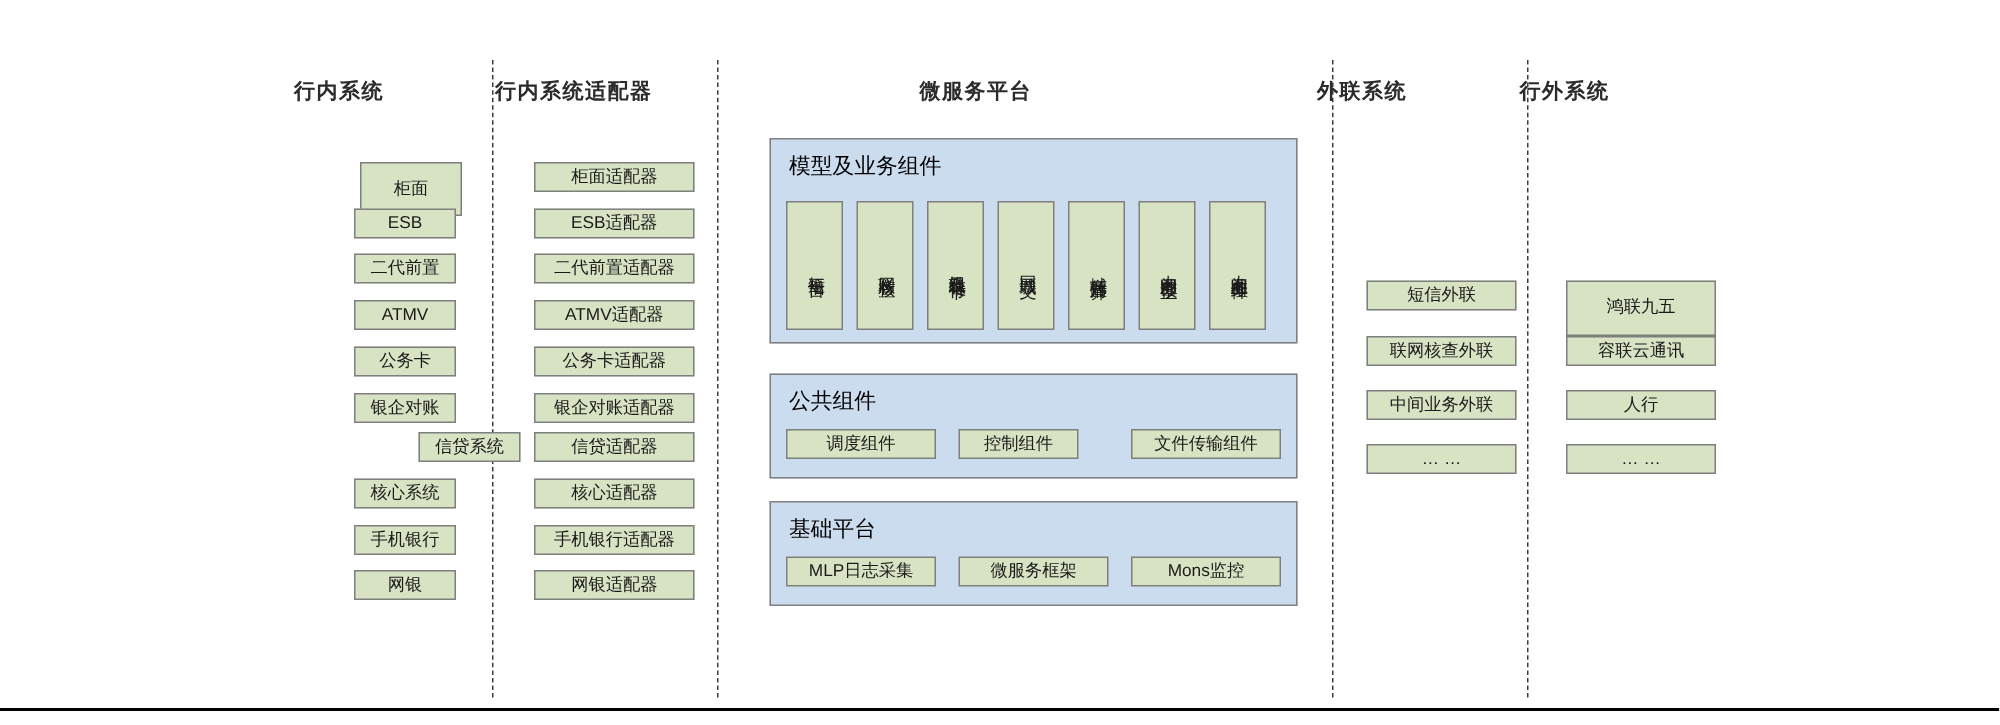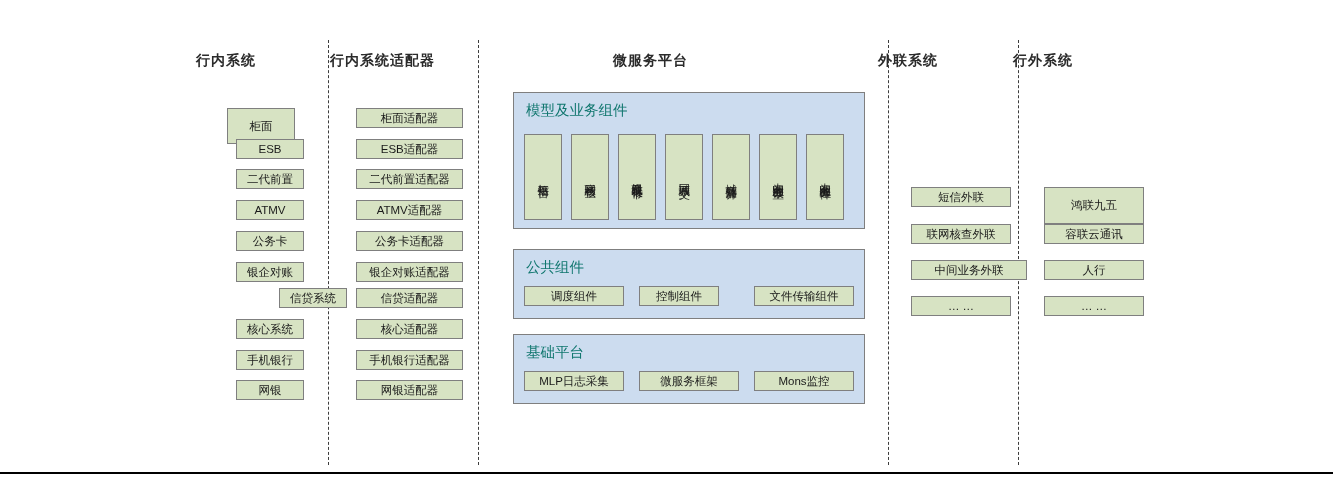--- a/index.html
+++ b/index.html
@@ -78,21 +78,21 @@
     position: absolute;
     box-sizing: border-box;
     background: #ccdcef;
     border: 1.4px solid #7f7f7f;
   }
   .panel-title {
     position: absolute;
     left: 12px;
     top: 8px;
     font-size: 14.5px;
-    color: #0f766e;
+    color: #000000;
     white-space: nowrap;
   }
 </style>
 </head>
 <body>
 
 <div id="canvas">
 
   <div class="col-title" style="left:196px; top:52px; width:148px;">行内系统</div>
 
@@ -102,21 +102,21 @@
 
   <div class="col-title" style="left:878px; top:52px; width:140px;">外联系统</div>
 
   <div class="col-title" style="left:1013px; top:36px; width:140px;margin-top:16px;">行外系统</div>
 
   <div class="divider" style="left:328px;"></div>
   <div class="divider" style="left:478px;"></div>
   <div class="divider" style="left:888px;"></div>
   <div class="divider" style="left:1018px;"></div>
 
-  <div class="node" style="left:227px; top:108px; width:68px; height:36px;">柜面</div>
+  <div class="node" style="left:240px; top:108px; width:68px; height:36px;">柜面</div>
   <div class="node" style="left:236px; top:139px; width:68px; height:20px;">ESB</div>
   <div class="node" style="left:236px; top:169px; width:68px; height:20px;">二代前置</div>
   <div class="node" style="left:236px; top:200px; width:68px; height:20px;">ATMV</div>
   <div class="node" style="left:236px; top:231px; width:68px; height:20px;">公务卡</div>
   <div class="node" style="left:236px; top:262px; width:68px; height:20px;">银企对账</div>
   <div class="node" style="left:236px; top:288px; width:68px; height:20px;margin-left:43px;">信贷系统</div>
   <div class="node" style="left:236px; top:319px; width:68px; height:20px;">核心系统</div>
   <div class="node" style="left:236px; top:350px; width:68px; height:20px;">手机银行</div>
   <div class="node" style="left:236px; top:380px; width:68px; height:20px;">网银</div>
 
@@ -151,21 +151,21 @@
 
   <div class="panel" style="left:513px; top:334px; width:352px; height:70px;">
     <div class="panel-title">基础平台</div>
   </div>
   <div class="node" style="left:524px; top:371px; width:100px; height:20px;">MLP日志采集</div>
   <div class="node" style="left:639px; top:371px; width:100px; height:20px;">微服务框架</div>
   <div class="node" style="left:754px; top:371px; width:100px; height:20px;">Mons监控</div>
 
   <div class="node" style="left:911px; top:187px; width:100px; height:20px;">短信外联</div>
   <div class="node" style="left:911px; top:224px; width:100px; height:20px;">联网核查外联</div>
-  <div class="node" style="left:911px; top:260px; width:116px; height:20px;">中间业务外联</div>
+  <div class="node" style="left:911px; top:260px; width:100px; height:20px;">中间业务外联</div>
   <div class="node" style="left:911px; top:296px; width:100px; height:20px;">… …</div>
 
   <div class="node" style="left:1044px; top:187px; width:100px; height:37px;">鸿联九五</div>
   <div class="node" style="left:1044px; top:224px; width:100px; height:20px;">容联云通讯</div>
   <div class="node" style="left:1044px; top:260px; width:100px; height:20px;">人行</div>
   <div class="node" style="left:1044px; top:296px; width:100px; height:20px;">… …</div>
 
   <div class="bottom-rule"></div>
 
 </div>

